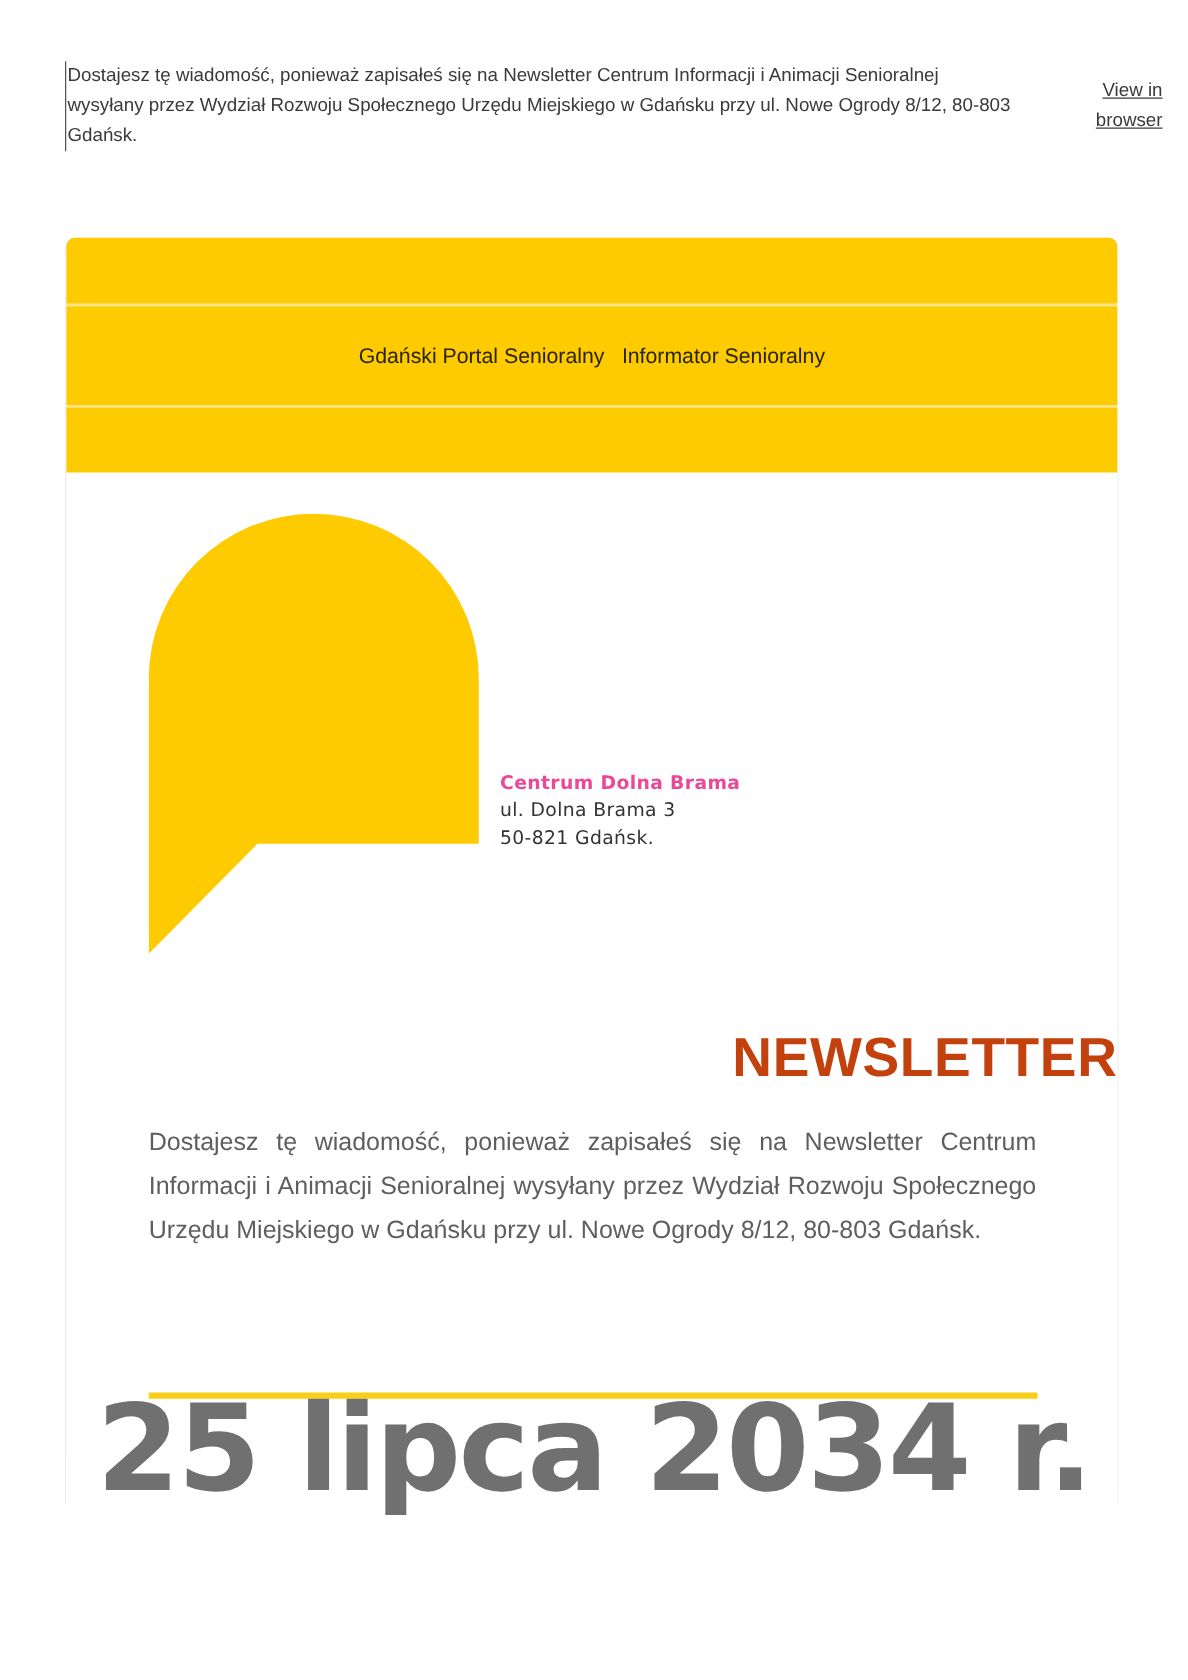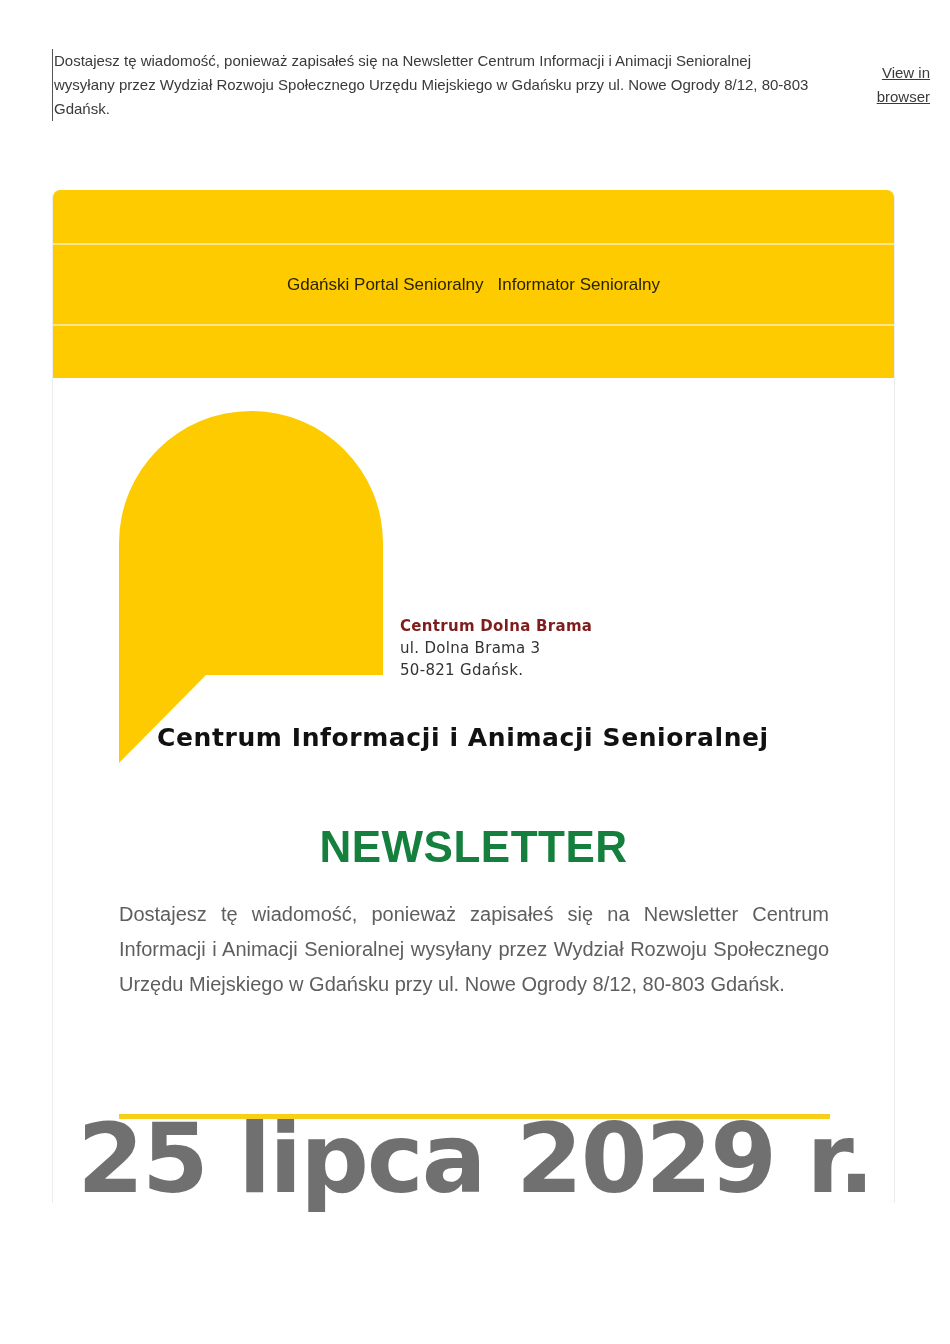--- a/index.html
+++ b/index.html
@@ -27,24 +27,24 @@
   .band-2 { top: 55px; height: 79px; display: flex; align-items: center; justify-content: center; gap: 14px; }
   .band-3 { top: 136px; height: 52px; }
   .divider-light { position: absolute; left: 0; width: 100%; height: 2px; background: #fbe58a; }
   .div-1 { top: 53px; }
   .div-2 { top: 134px; }
   .nav-link { font-size: 17px; color: #2a2300; cursor: pointer; text-decoration: none; }
 
   .logo { position: absolute; left: 66px; top: 221px; width: 720px; height: 360px; }
   .logo svg { position: absolute; left: 0; top: 0; }
   .logo-addr { position: absolute; left: 281px; top: 204px; font-family: "DejaVu Sans", sans-serif; font-size: 15px; line-height: 22px; color: #333; letter-spacing: 0.3px; }
-  .logo-addr .strong { font-weight: bold; color: #7f1d1d; text-align: right; }
+  .logo-addr .strong { font-weight: bold; color: #ec4899; text-align: right; }
   .logo-title { position: absolute; left: 38px; top: 312px; font-family: "DejaVu Sans", sans-serif; font-weight: bold; font-size: 25px; color: #111; letter-spacing: 0.6px; white-space: nowrap; }
 
-  .nl-title { position: absolute; left: 0; top: 632px; width: 100%; text-align: center; font-size: 44px; font-weight: bold; color: #15803d; letter-spacing: 0.5px; }
+  .nl-title { position: absolute; left: 0; top: 632px; width: 100%; text-align: right; font-size: 44px; font-weight: bold; color: #c2410c; letter-spacing: 0.5px; }
   .nl-body { position: absolute; left: 66px; top: 707px; width: 710px; font-size: 20px; line-height: 35px; color: #5e5e5e; text-align: justify; }
   .yellow-rule { position: absolute; left: 66px; top: 924px; width: 711px; height: 5px; background: #f7cf17; }
 
   .date { position: absolute; left: 0; top: 1103px; width: 950px; text-align: center; font-family: "DejaVu Sans", sans-serif; font-weight: bold; font-size: 96px; color: #707070; letter-spacing: -2px; white-space: nowrap; }
 </style>
 </head>
 <body>
 
 <div class="preheader">Dostajesz tę wiadomość, ponieważ zapisałeś się na Newsletter Centrum Informacji i Animacji Senioralnej wysyłany przez Wydział Rozwoju Społecznego Urzędu Miejskiego w Gdańsku przy ul. Nowe Ogrody 8/12, 80-803 Gdańsk.</div>
 <a class="view-in-browser">View in browser</a>
@@ -61,21 +61,20 @@
 
   <div class="logo">
     <svg width="270" height="360" viewBox="0 0 270 360">
       <path d="M0 132 A132 132 0 0 1 264 132 L264 264 L87 264 L0 352 Z" fill="#fdcb00"></path>
     </svg>
     <div class="logo-addr">
       <div class="strong">Centrum Dolna Brama</div>
       <div>ul. Dolna Brama 3</div>
       <div>50-821 Gdańsk.</div>
     </div>
-    <div class="logo-title">Centrum Informacji i Animacji Senioralnej</div>
   </div>
 
   <div class="nl-title">NEWSLETTER</div>
   <div class="nl-body">Dostajesz tę wiadomość, ponieważ zapisałeś się na Newsletter Centrum Informacji i Animacji Senioralnej wysyłany przez Wydział Rozwoju Społecznego Urzędu Miejskiego w Gdańsku przy ul. Nowe Ogrody 8/12, 80-803 Gdańsk.</div>
   <div class="yellow-rule"></div>
 </div>
 
-<div class="date">25 lipca 2029 r.</div>
+<div class="date">25 lipca 2034 r.</div>
 
 </body></html>

